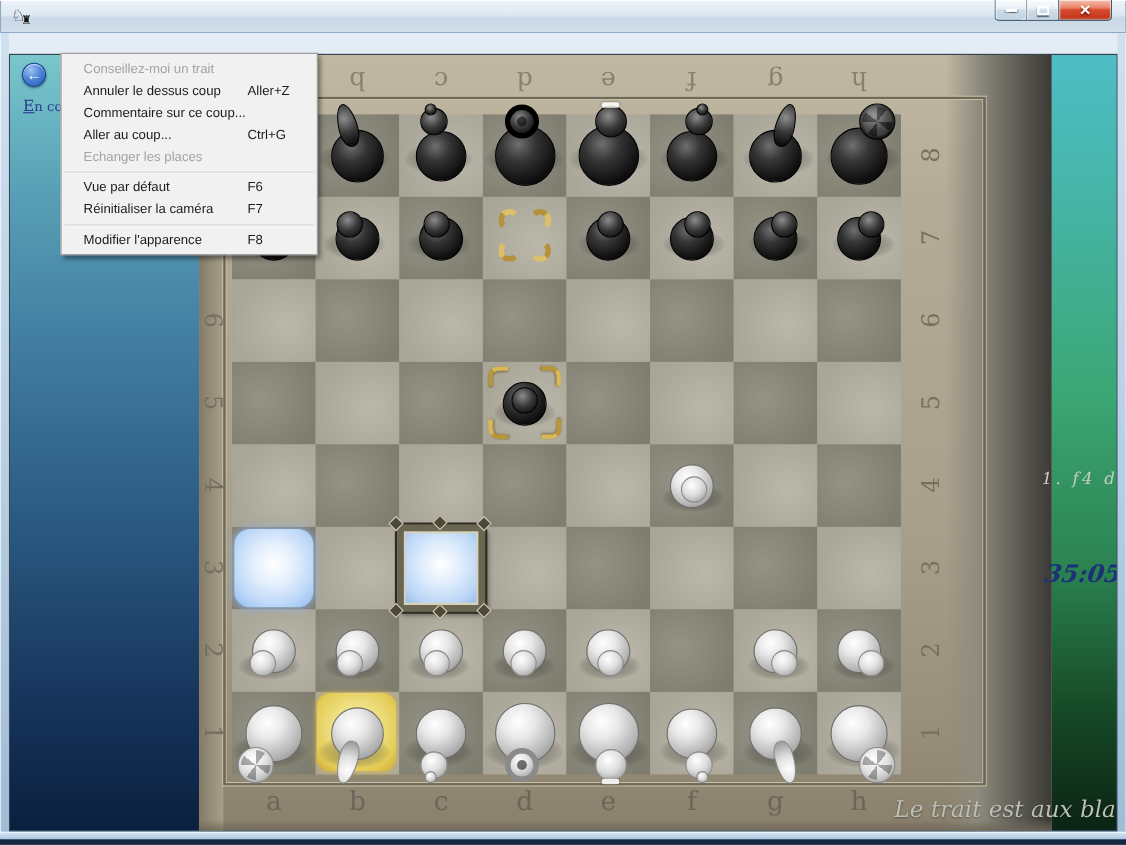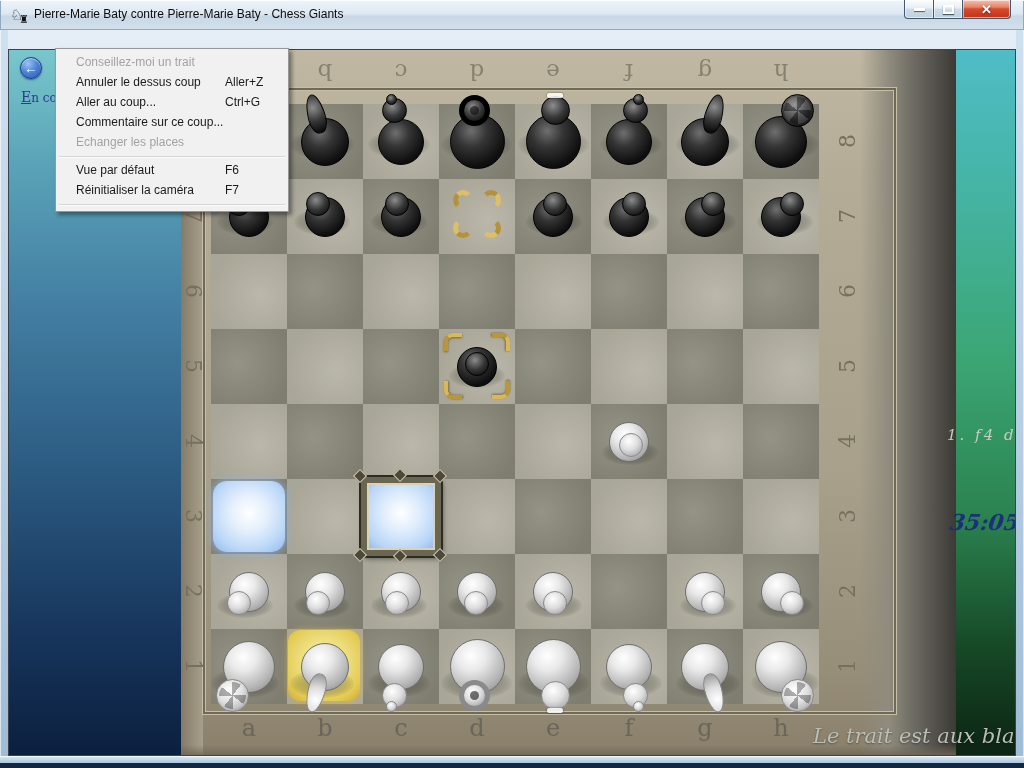--- a/index.html
+++ b/index.html
@@ -114,21 +114,20 @@
     background:linear-gradient(180deg,#cfe0ef 0%,#b9cfe4 50%,#9fbcd6 100%);box-shadow:inset 1px 0 0 rgba(255,255,255,.6);}
   .aero-side.l{left:0;} .aero-side.r{right:0;box-shadow:inset -1px 0 0 rgba(255,255,255,.6);}
 </style>
 </head>
 <body>
 
 <div class="window">
 
   <div class="titlebar">
     <span class="app-icon">♘<span class="mini">♜</span></span>
-    <span class="win-title">Pierre-Marie Baty contre Pierre-Marie Baty - Chess Giants</span>
     <div class="caption-buttons">
       <div class="cap min">
           <span class="glyph-min"></span>
         </div>
       <div class="cap max">
           <span class="glyph-max"></span>
         </div>
       <div class="cap close">
           <span class="glyph-close">✕</span>
         </div>
@@ -462,40 +461,44 @@
   <div class="menu" id="menu">
       <div class="mi disabled">
         <span class="milabel">Conseillez-moi un trait</span>
         <span class="mishort"></span>
       </div>
       <div class="mi">
         <span class="milabel">Annuler le dessus coup</span>
         <span class="mishort">Aller+Z</span>
       </div>
       <div class="mi">
+        <span class="milabel">Commentaire sur ce coup...</span>
+        <span class="mishort"></span>
+      </div>
+      <div class="mi">
         <span class="milabel">Aller au coup...</span>
         <span class="mishort">Ctrl+G</span>
-      </div>
-      <div class="mi">
-        <span class="milabel">Commentaire sur ce coup...</span>
-        <span class="mishort"></span>
       </div>
       <div class="mi disabled">
         <span class="milabel">Echanger les places</span>
         <span class="mishort"></span>
       </div>
       <div class="msep"></div>
       <div class="mi">
         <span class="milabel">Vue par défaut</span>
         <span class="mishort">F6</span>
       </div>
       <div class="mi">
         <span class="milabel">Réinitialiser la caméra</span>
         <span class="mishort">F7</span>
       </div>
       <div class="msep"></div>
+      <div class="mi">
+        <span class="milabel">Modifier l'apparence</span>
+        <span class="mishort">F8</span>
+      </div>
     </div>
 
   <div class="aero-side l"></div>
   <div class="aero-side r"></div>
   <div class="aero-bottom"></div>
   <div class="dark-bottom"></div>
 </div>
 
 </body></html>

